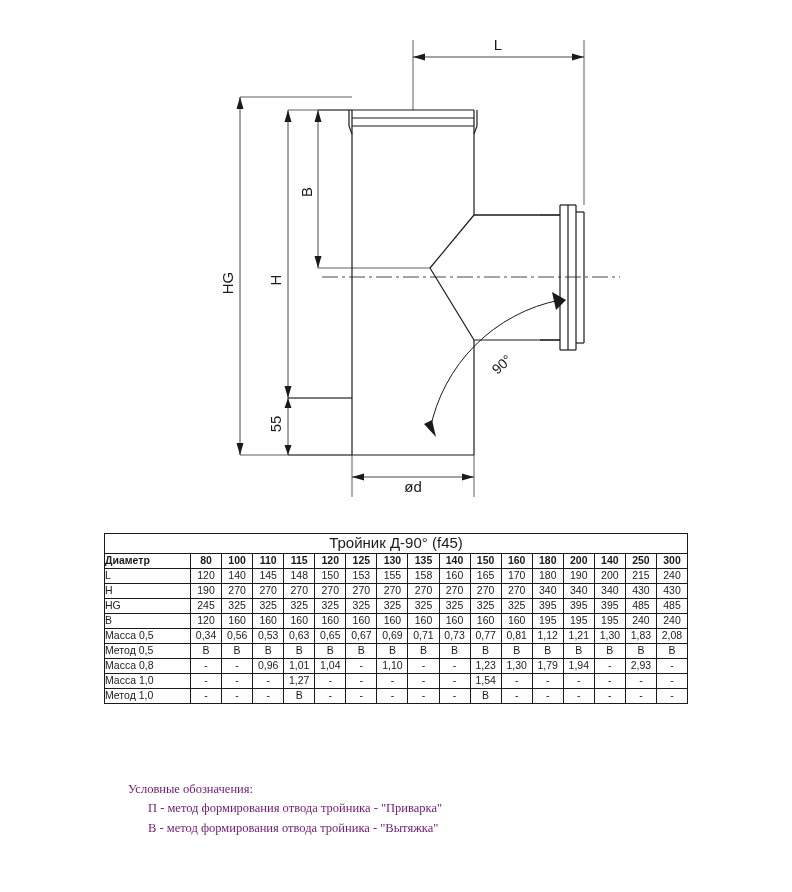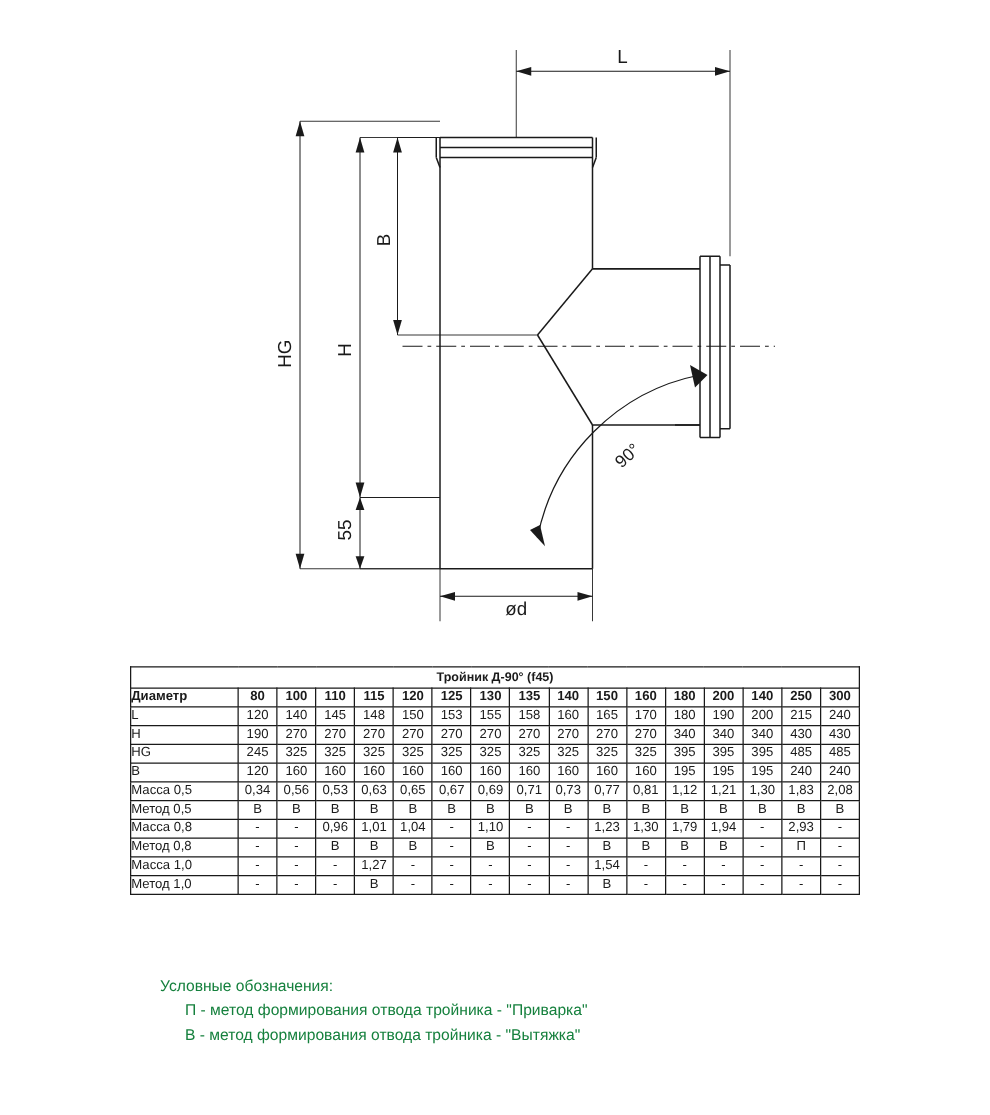--- a/index.html
+++ b/index.html
@@ -46,40 +46,41 @@
     box-sizing: border-box;
     font-weight: normal;
     color: #1a1a1a;
   }
   table.spec td.rowlabel, table.spec th.rowlabel {
     text-align: left;
     padding-left: 0;
     width: 86px;
   }
   table.spec tr.title td {
-    font-weight: bold;
-    font-size: 10px;
+    font-weight: normal;
+    font-size: 15px;
     height: 17px;
   }
   table.spec tr.head td {
     font-weight: bold;
   }
   table.spec tr.head td.rowlabel {
     font-weight: bold;
   }
 
   
   #legend {
     position: absolute;
     left: 104px;
     top: 780px;
     width: 640px;
     font-size: 12.5px;
     line-height: 1.55;
-    color: #15803d;
+    color: #701a75;
+    font-family: Liberation Serif, serif;
   }
   #legend .l0 { padding-left: 24px; }
   #legend .l1 { padding-left: 44px; }
 
   text {
     font-family: "Liberation Sans", sans-serif;
   }
 </style>
 </head>
 <body>
@@ -337,39 +338,20 @@
           <td>-</td>
           <td>1,23</td>
           <td>1,30</td>
           <td>1,79</td>
           <td>1,94</td>
           <td>-</td>
           <td>2,93</td>
           <td>-</td>
         </tr>
         <tr>
-          <td class="rowlabel">Метод 0,8</td>
-          <td>-</td>
-          <td>-</td>
-          <td>В</td>
-          <td>В</td>
-          <td>В</td>
-          <td>-</td>
-          <td>В</td>
-          <td>-</td>
-          <td>-</td>
-          <td>В</td>
-          <td>В</td>
-          <td>В</td>
-          <td>В</td>
-          <td>-</td>
-          <td>П</td>
-          <td>-</td>
-        </tr>
-        <tr>
           <td class="rowlabel">Масса 1,0</td>
           <td>-</td>
           <td>-</td>
           <td>-</td>
           <td>1,27</td>
           <td>-</td>
           <td>-</td>
           <td>-</td>
           <td>-</td>
           <td>-</td>

